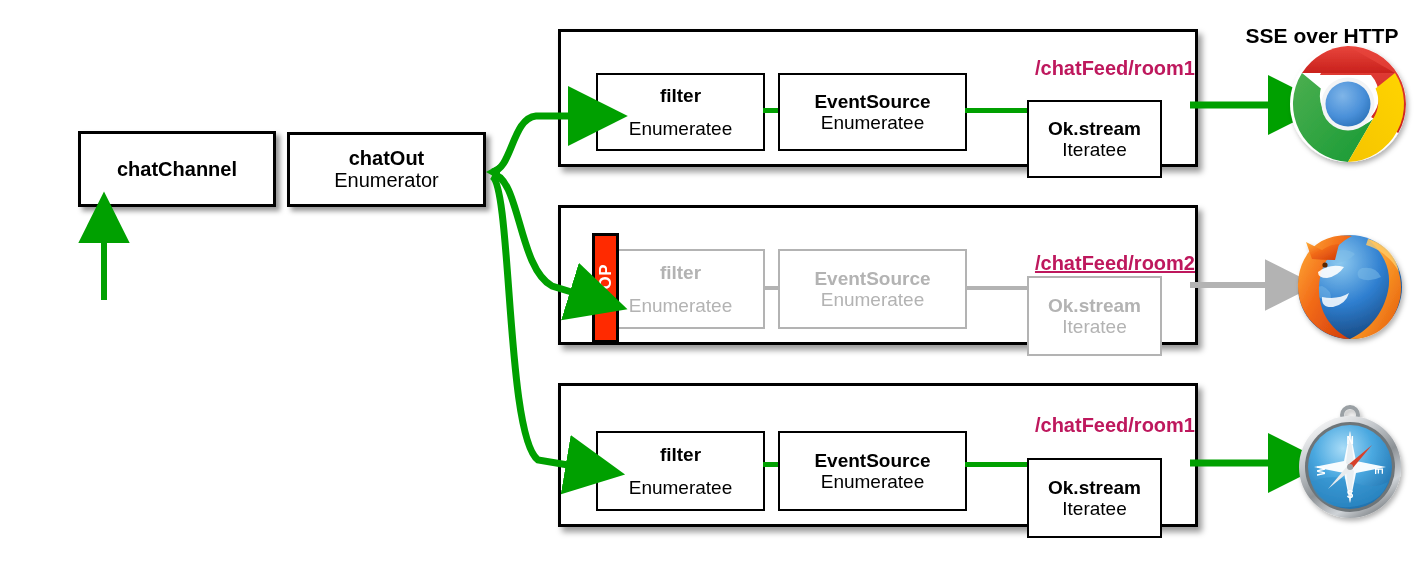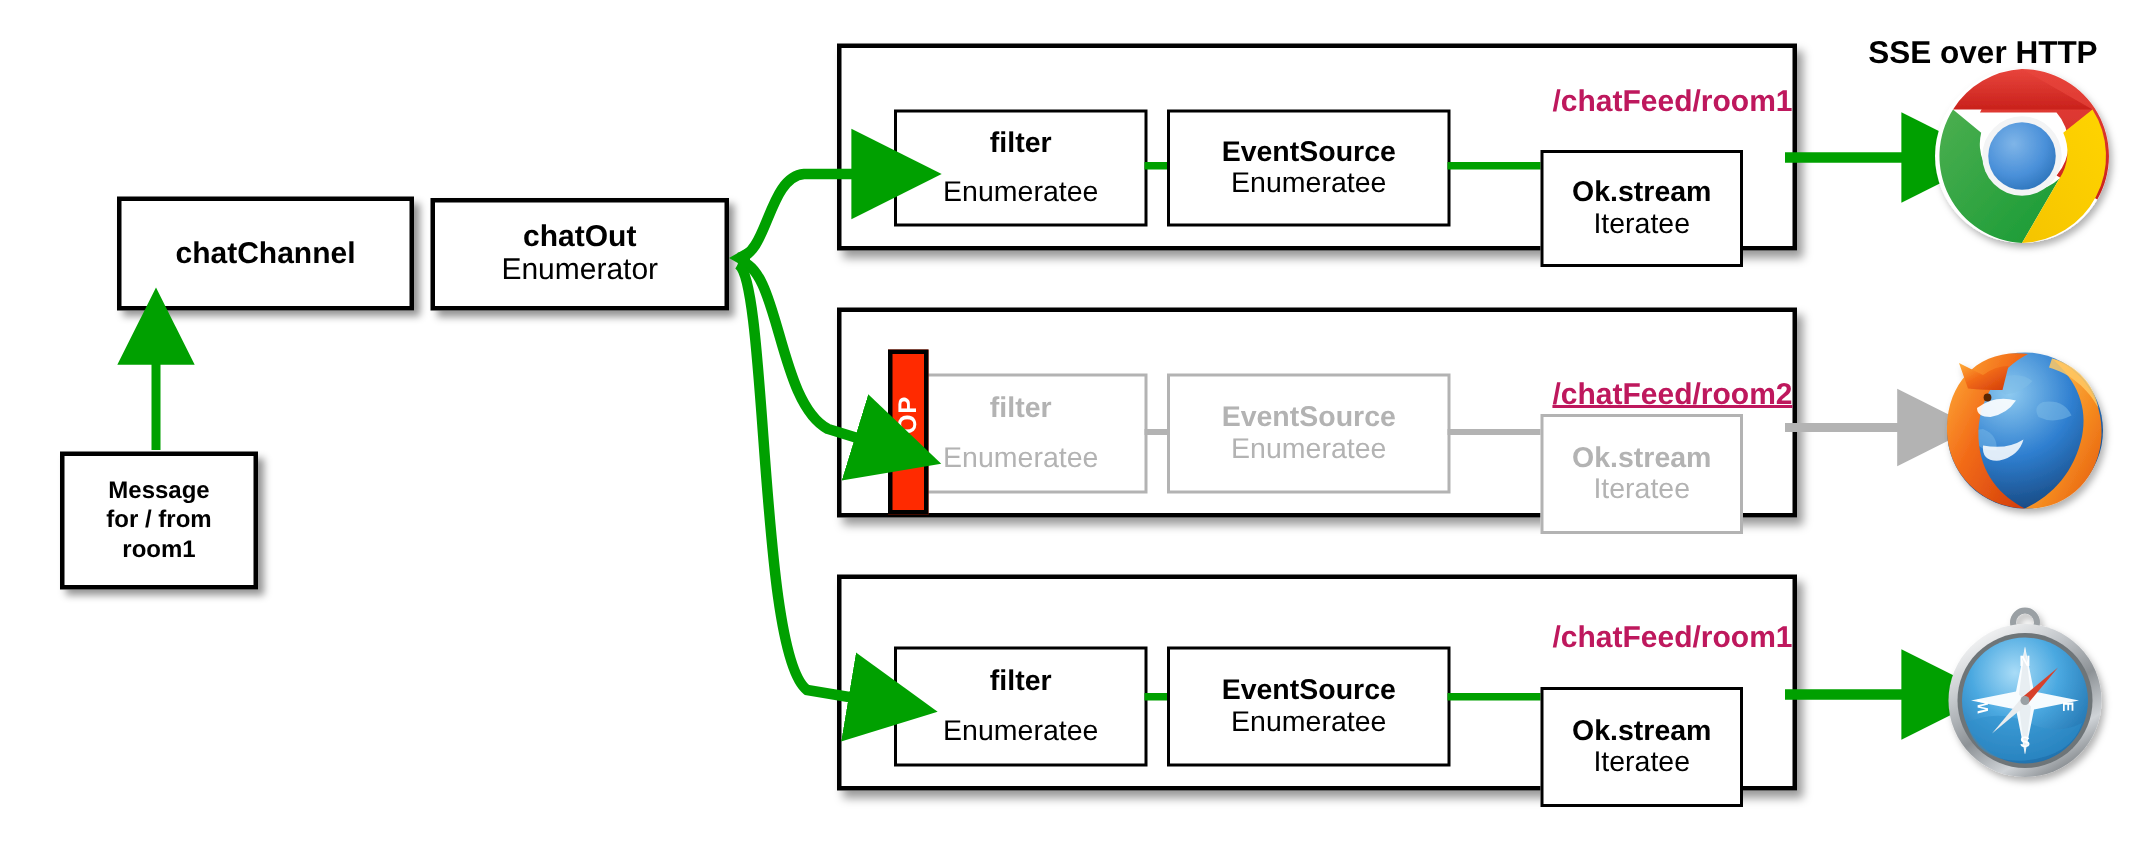--- a/index.html
+++ b/index.html
@@ -234,25 +234,20 @@
 
   <div class="box" id="chat-channel-box">
     <span id="chat-channel-label">chatChannel</span>
   </div>
 
   <div class="box" id="chat-out-box">
     <span id="chat-out-title">chatOut</span>
     <span id="chat-out-sub">Enumerator</span>
   </div>
 
-  <div class="box" id="message-box">
-    <div>Message</div>
-    <div>for / from</div>
-    <div>room1</div>
-  </div>
 
   <div class="feed-box" id="feed-1">
     <div class="feed-title">/chatFeed/room1</div>
     <div class="stage st-filter">
       <span class="s-title">filter</span>
       <span class="s-sub">Enumeratee</span>
     </div>
     <div class="connector conn-a"></div>
     <div class="stage st-event">
       <span class="s-title">EventSource</span>

